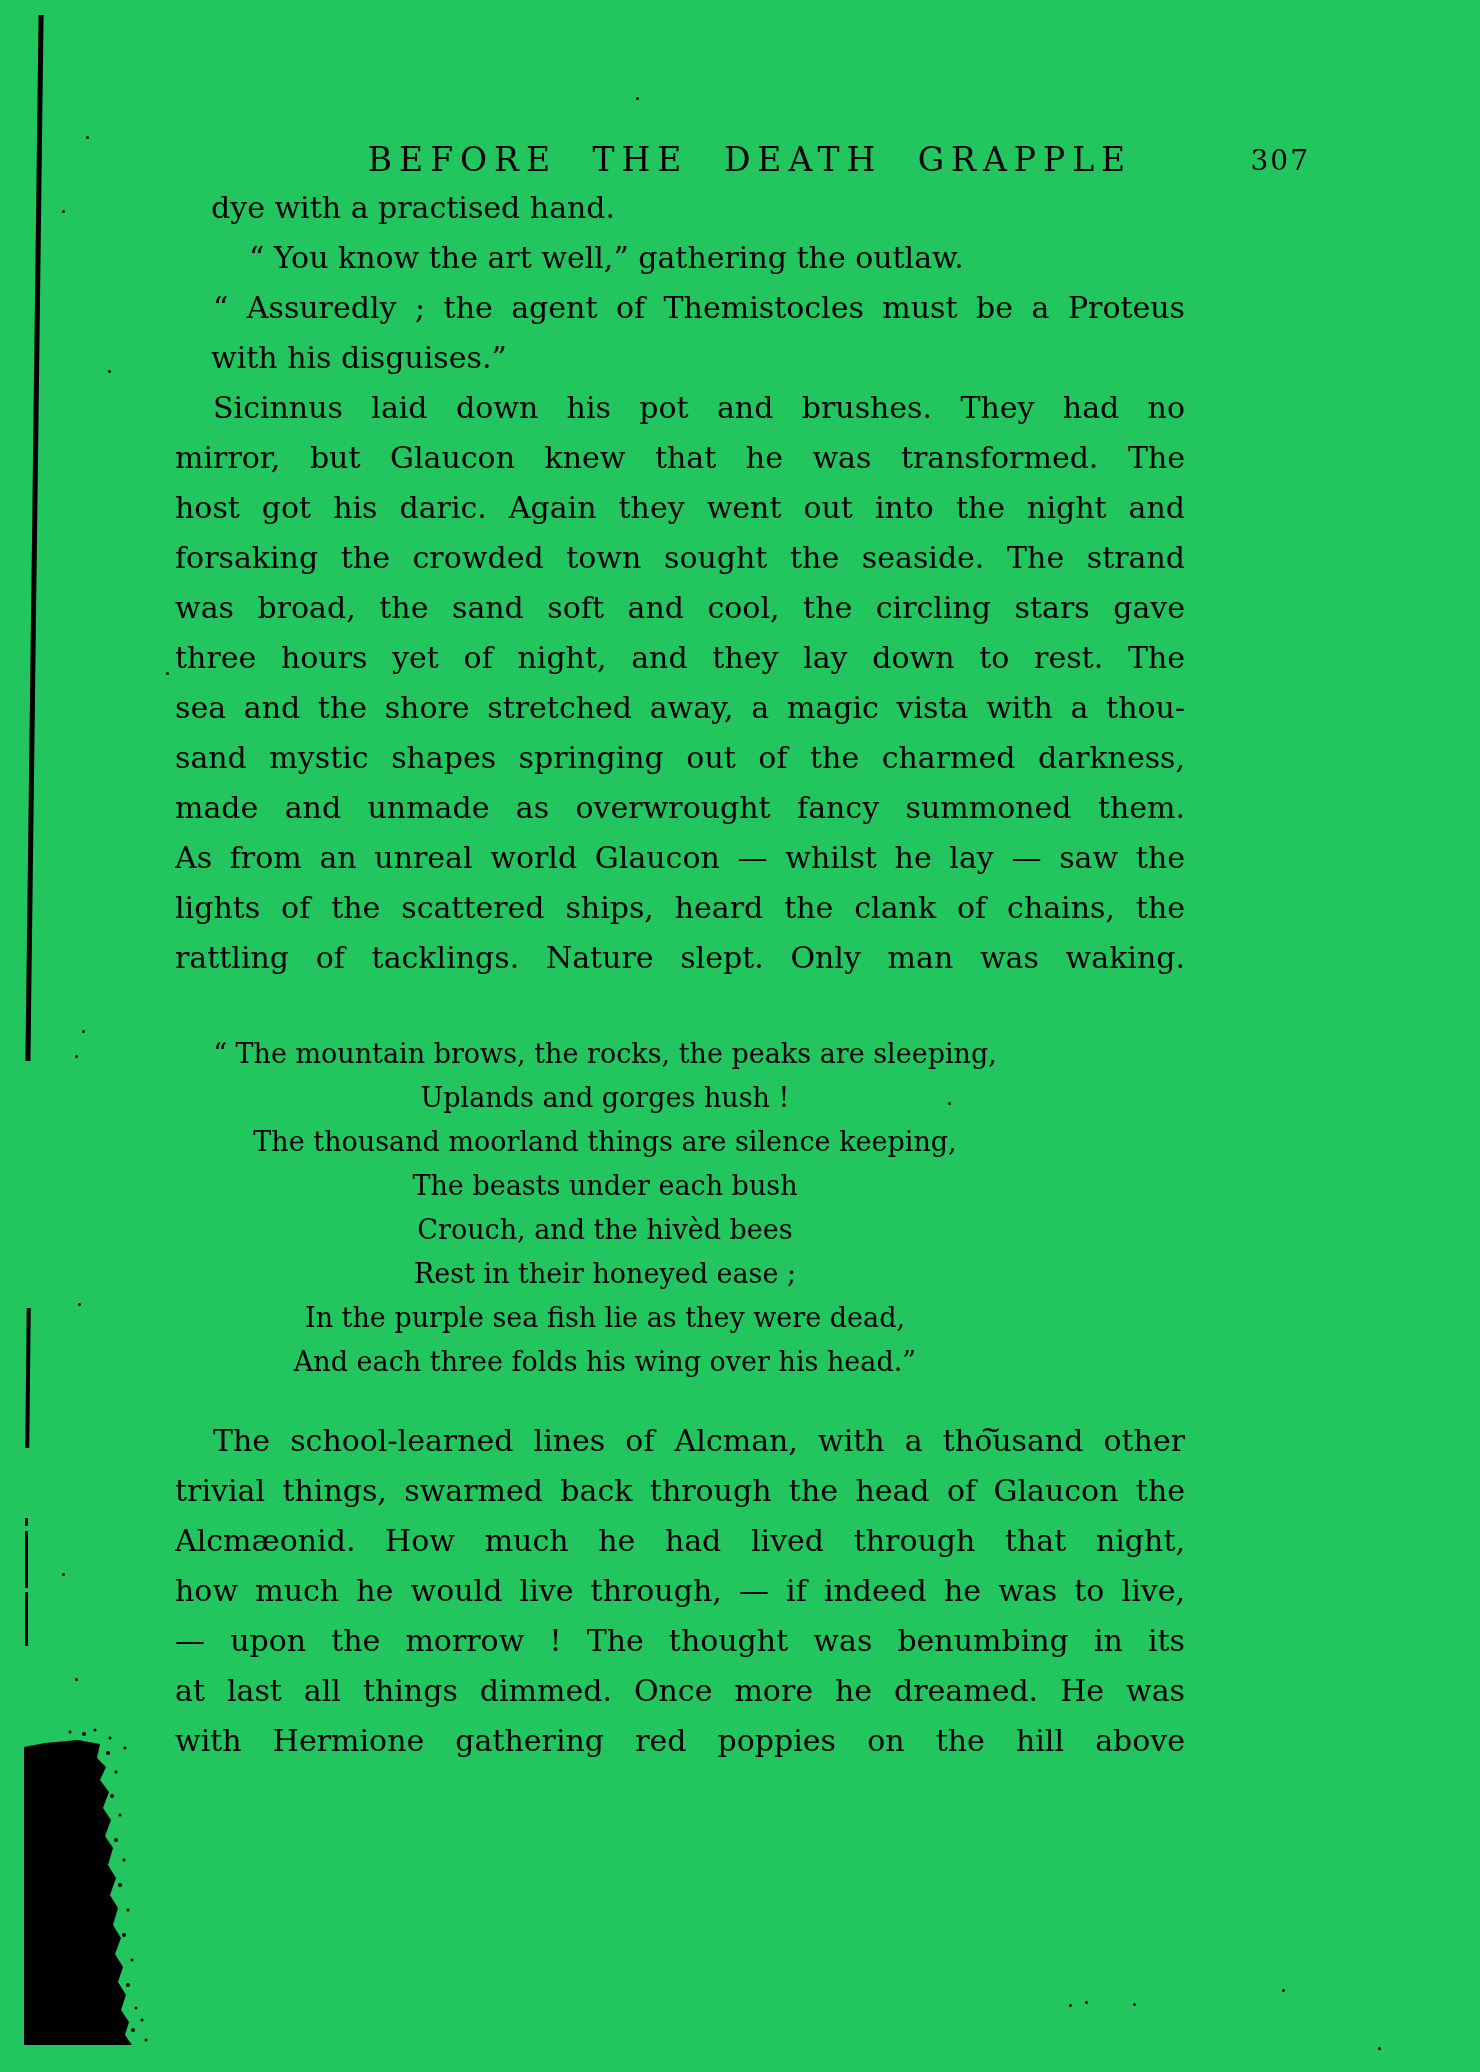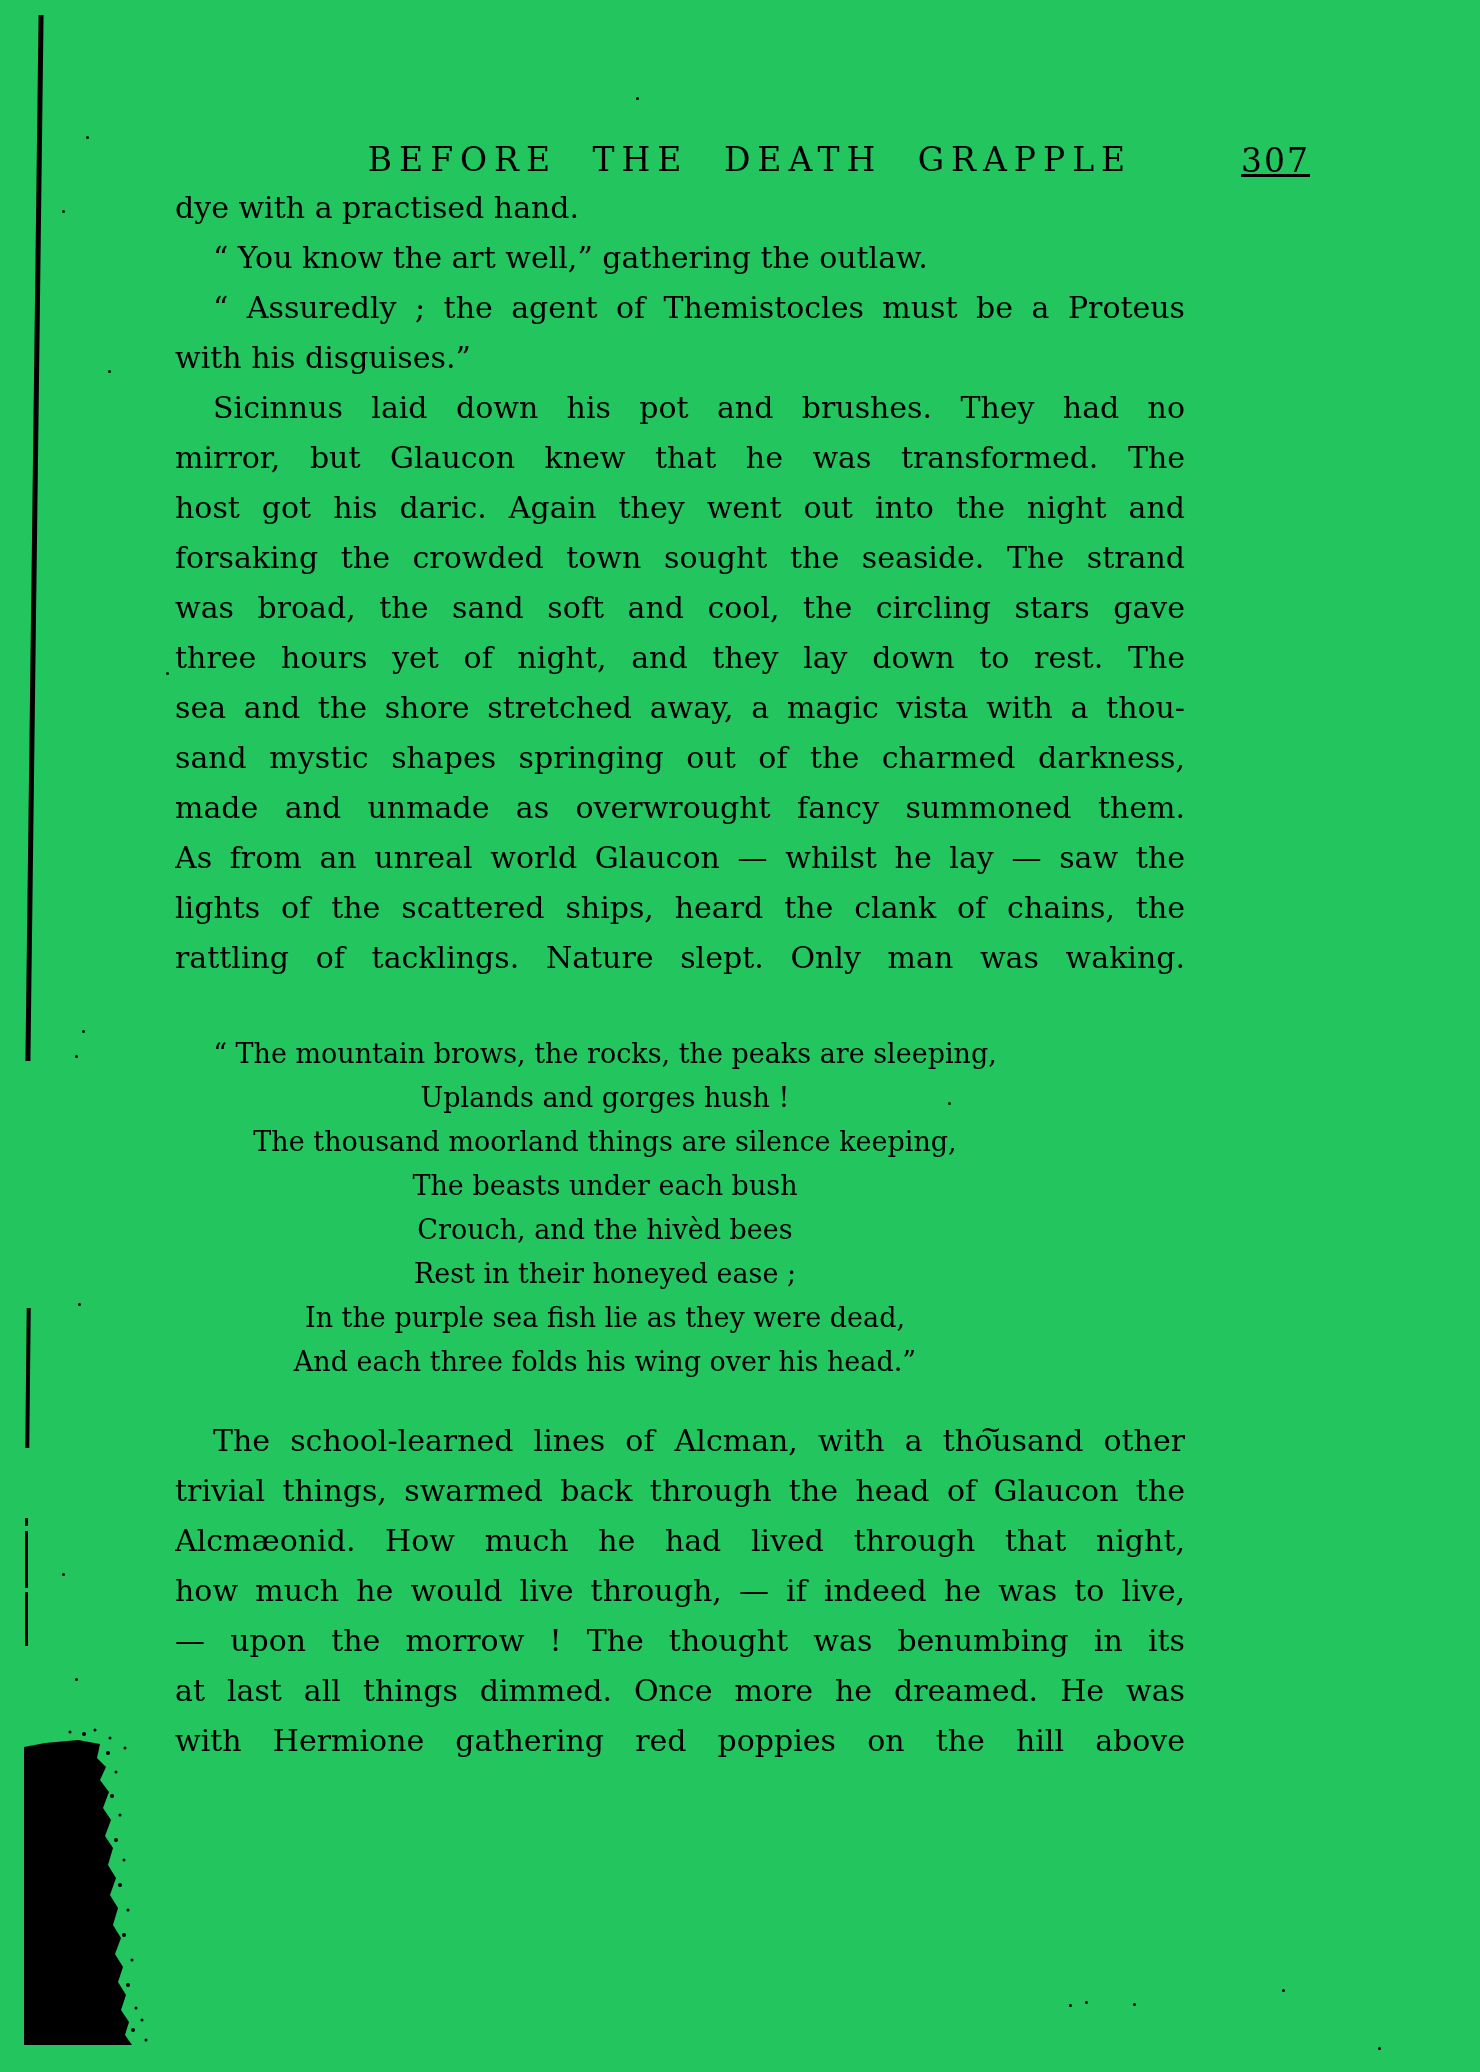--- a/index.html
+++ b/index.html
@@ -16,36 +16,36 @@
   
   .header {
     position:absolute; left:190px; top:138px; width:1120px;
     text-align:center;
     font-size:33px; line-height:44px;
     letter-spacing:7px; word-spacing:18px;
     white-space:nowrap;
   }
   .pagenum {
     position:absolute; right:0; top:1px;
-    font-size:33px; letter-spacing:2px; word-spacing:normal;text-decoration:underline;
+    font-size:28px; letter-spacing:2px; word-spacing:normal;
   }
 
   
   .body {
     position:absolute; left:175px; top:183px; width:1010px;
     font-size:30px;
   }
   .line {
     height:50px; line-height:50px;
     text-align:justify;
     text-align-last:justify;
     -moz-text-align-last:justify;
     overflow:hidden;
   }
-  .line.nj { text-align-last:left; -moz-text-align-last:left; }
+  .line.nj { text-align-last:left;margin-left:36px; -moz-text-align-last:left; }
   .indent { text-indent:38px; }
 
   .poem {
     width:860px; margin-top:49px;
     font-size:27px;
   }
   .poem .pline {
     height:44px; line-height:44px;
     text-align:center; text-align-last:center; -moz-text-align-last:center;
     overflow:hidden; text-indent:0;

